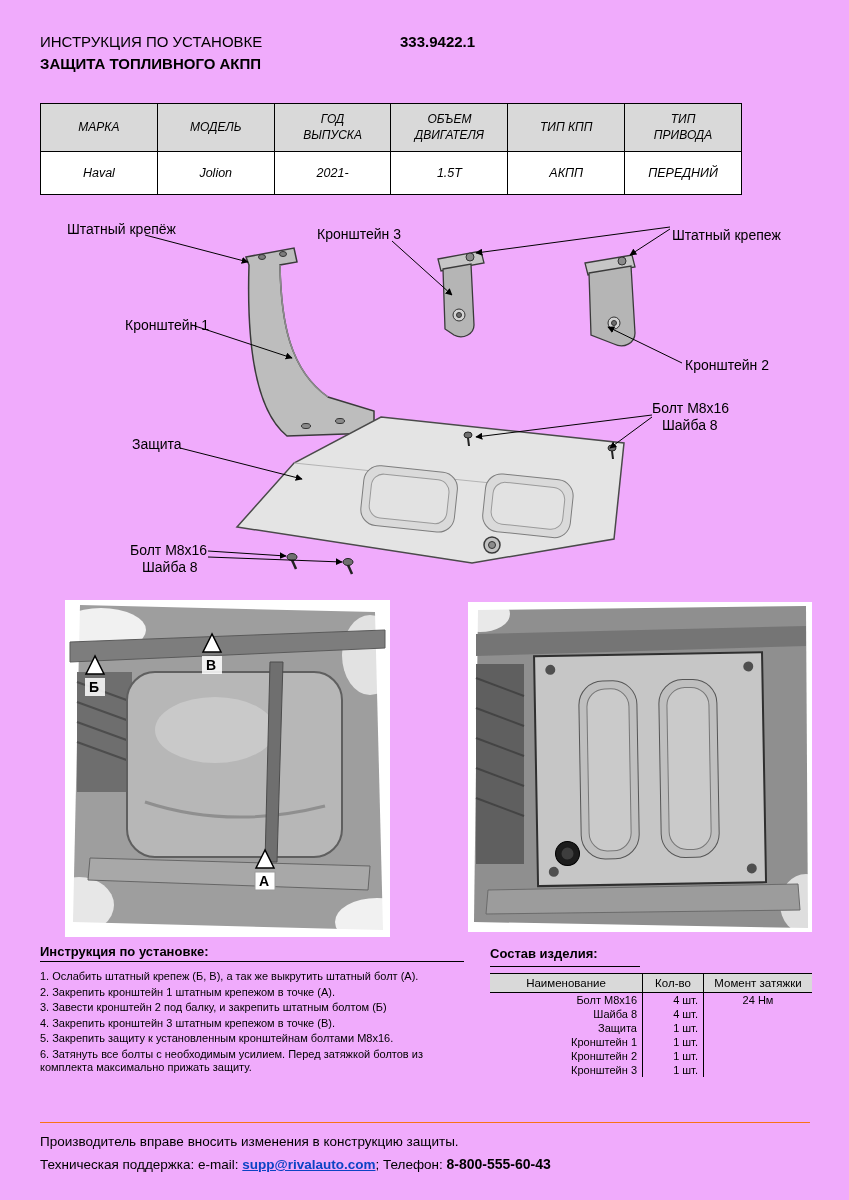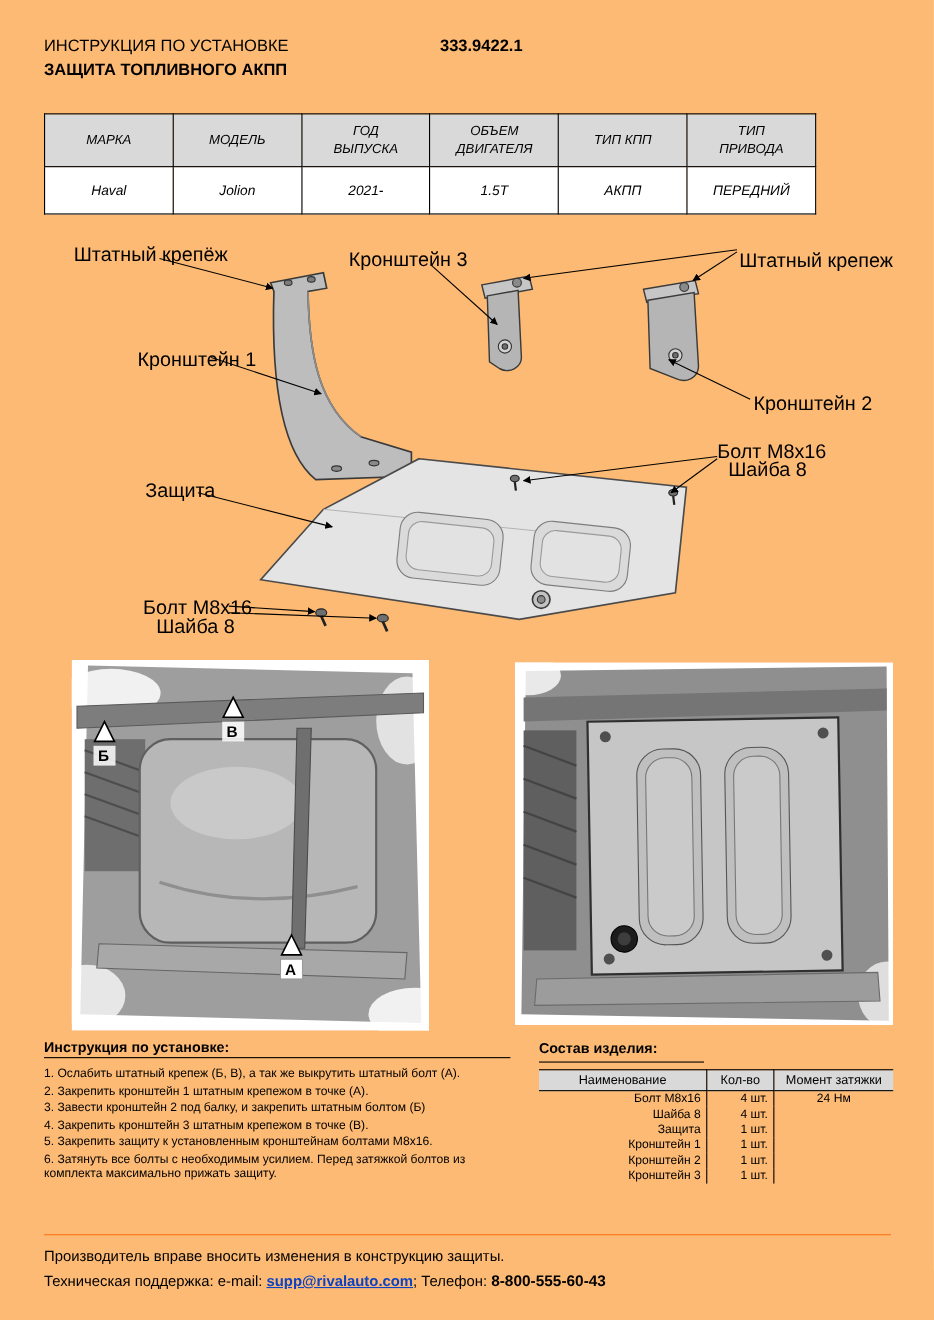--- a/index.html
+++ b/index.html
@@ -1,38 +1,38 @@
 <!DOCTYPE html>
 <html><head>
 <meta charset="utf-8">
 <style>
   html, body { margin:0; padding:0; }
   body {
     width:849px; height:1200px; background:#ffffff;
     font-family:"Liberation Sans", sans-serif; color:#000;
     position:relative; overflow:hidden;
   }
-  .page { position:absolute; left:0; top:0; width:849px; height:1200px; background:#fdba74; }
+  .page { position:absolute; left:0; top:0; width:849px; height:1200px; background:#f0abfc; }
 
   
   .doc-header { position:absolute; left:40px; top:33px; }
   .doc-header .l1 { font-size:15px; }
   .doc-header .l2 { font-size:15px; font-weight:bold; margin-top:5px; }
   .part-number { position:absolute; left:400px; top:33px; font-size:15px; font-weight:bold; }
 
   
   .spec-table { position:absolute; left:40px; top:103px; width:702px; border-collapse:collapse; table-layout:fixed;font-style:italic; }
   .spec-table th, .spec-table td { border:1px solid #000; text-align:center; vertical-align:middle; }
   .spec-table th { background:#d9d9d9; font-size:12px; font-weight:normal; height:45px; white-space:pre-line; line-height:1.3; }
   .spec-table td { font-size:12.5px; height:40px; background:#fff; }
 
   
   .diagram { position:absolute; left:40px; top:205px; width:770px; height:395px; }
   .diagram svg { position:absolute; left:0; top:0; }
-  .dlabel { position:absolute; font-size:18px; white-space:nowrap; }
+  .dlabel { position:absolute; font-size:14px; white-space:nowrap; }
 
   
   .photo { position:absolute; overflow:hidden; }
   .photo-left  { left:65px;  top:600px; width:325px; height:337px; }
   .photo-right { left:468px; top:602px; width:344px; height:330px; }
   .callout { font-family:"Liberation Sans", sans-serif; font-weight:bold; font-size:14px; fill:#000; }
 
   
   .instructions { position:absolute; left:40px; top:944px; width:424px; }
   .ititle { font-size:13px; font-weight:bold; padding-bottom:2px; border-bottom:1px solid #000; }

